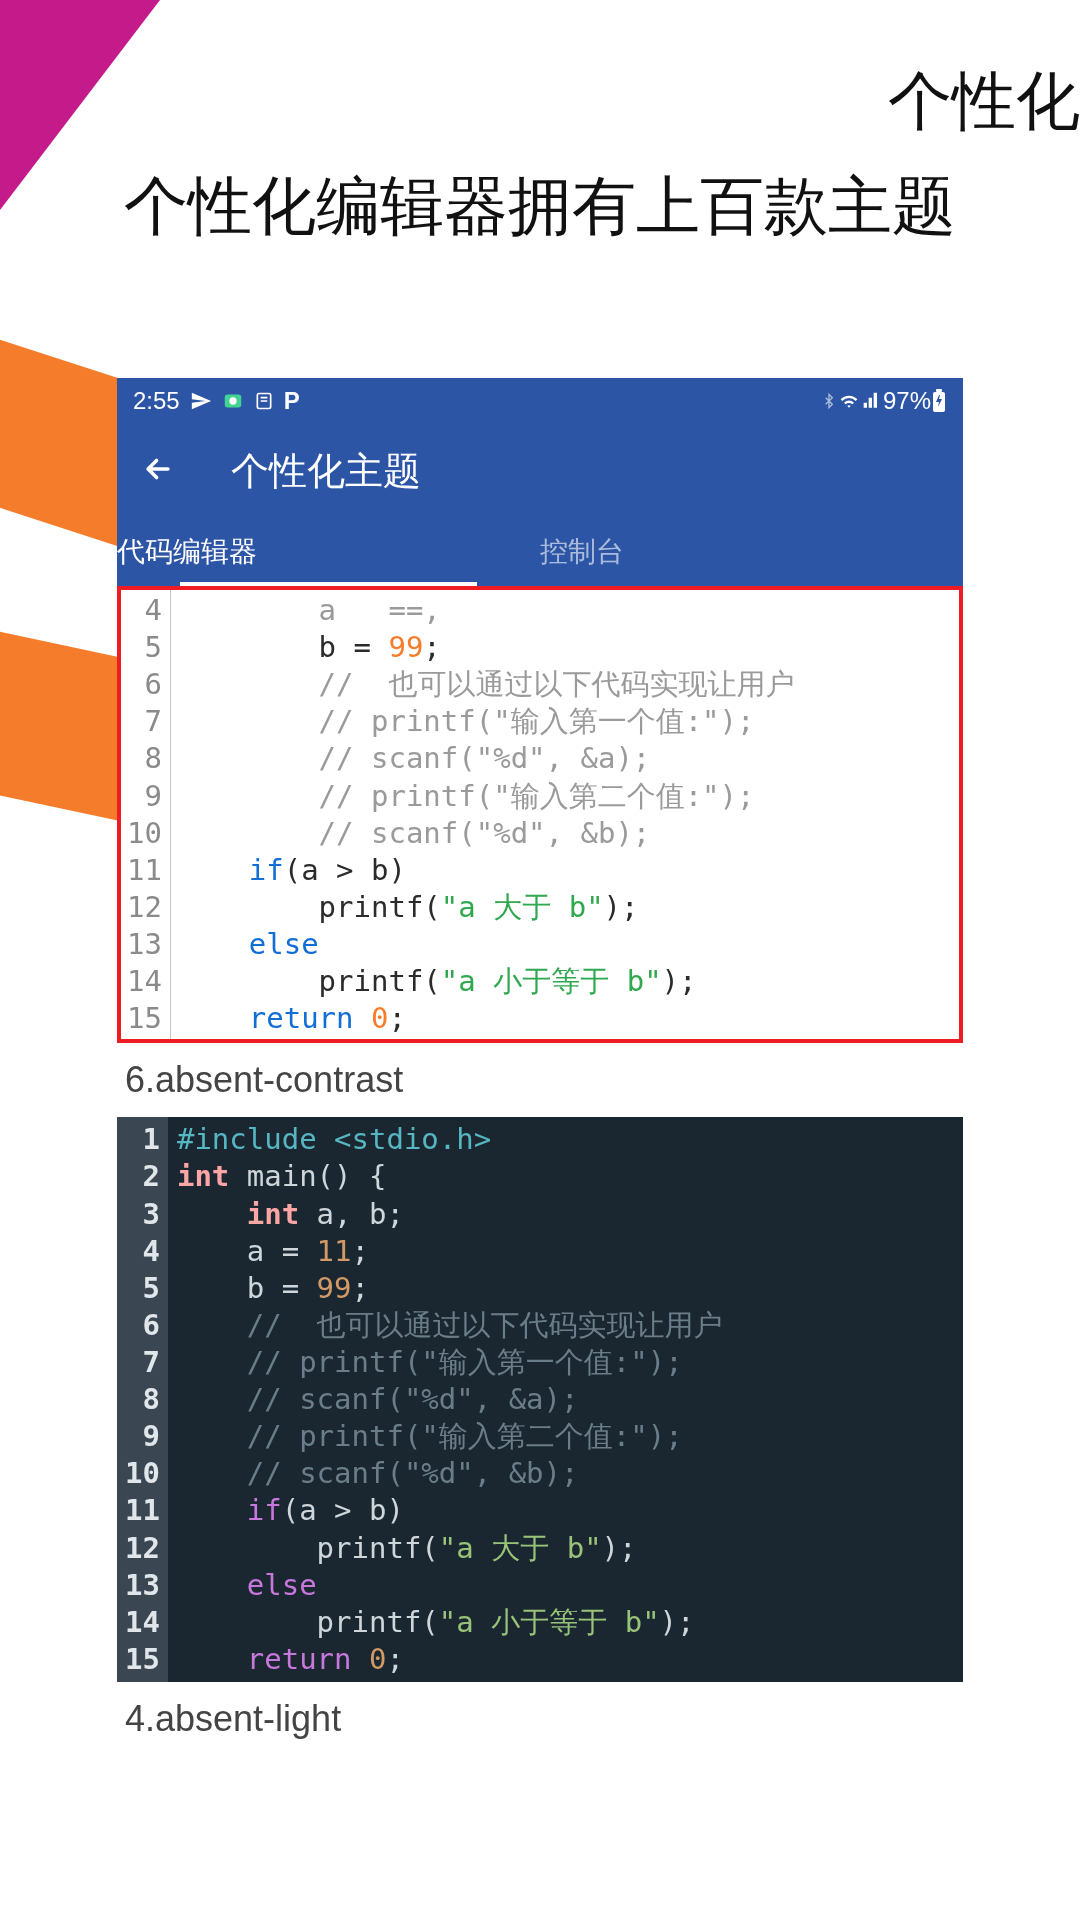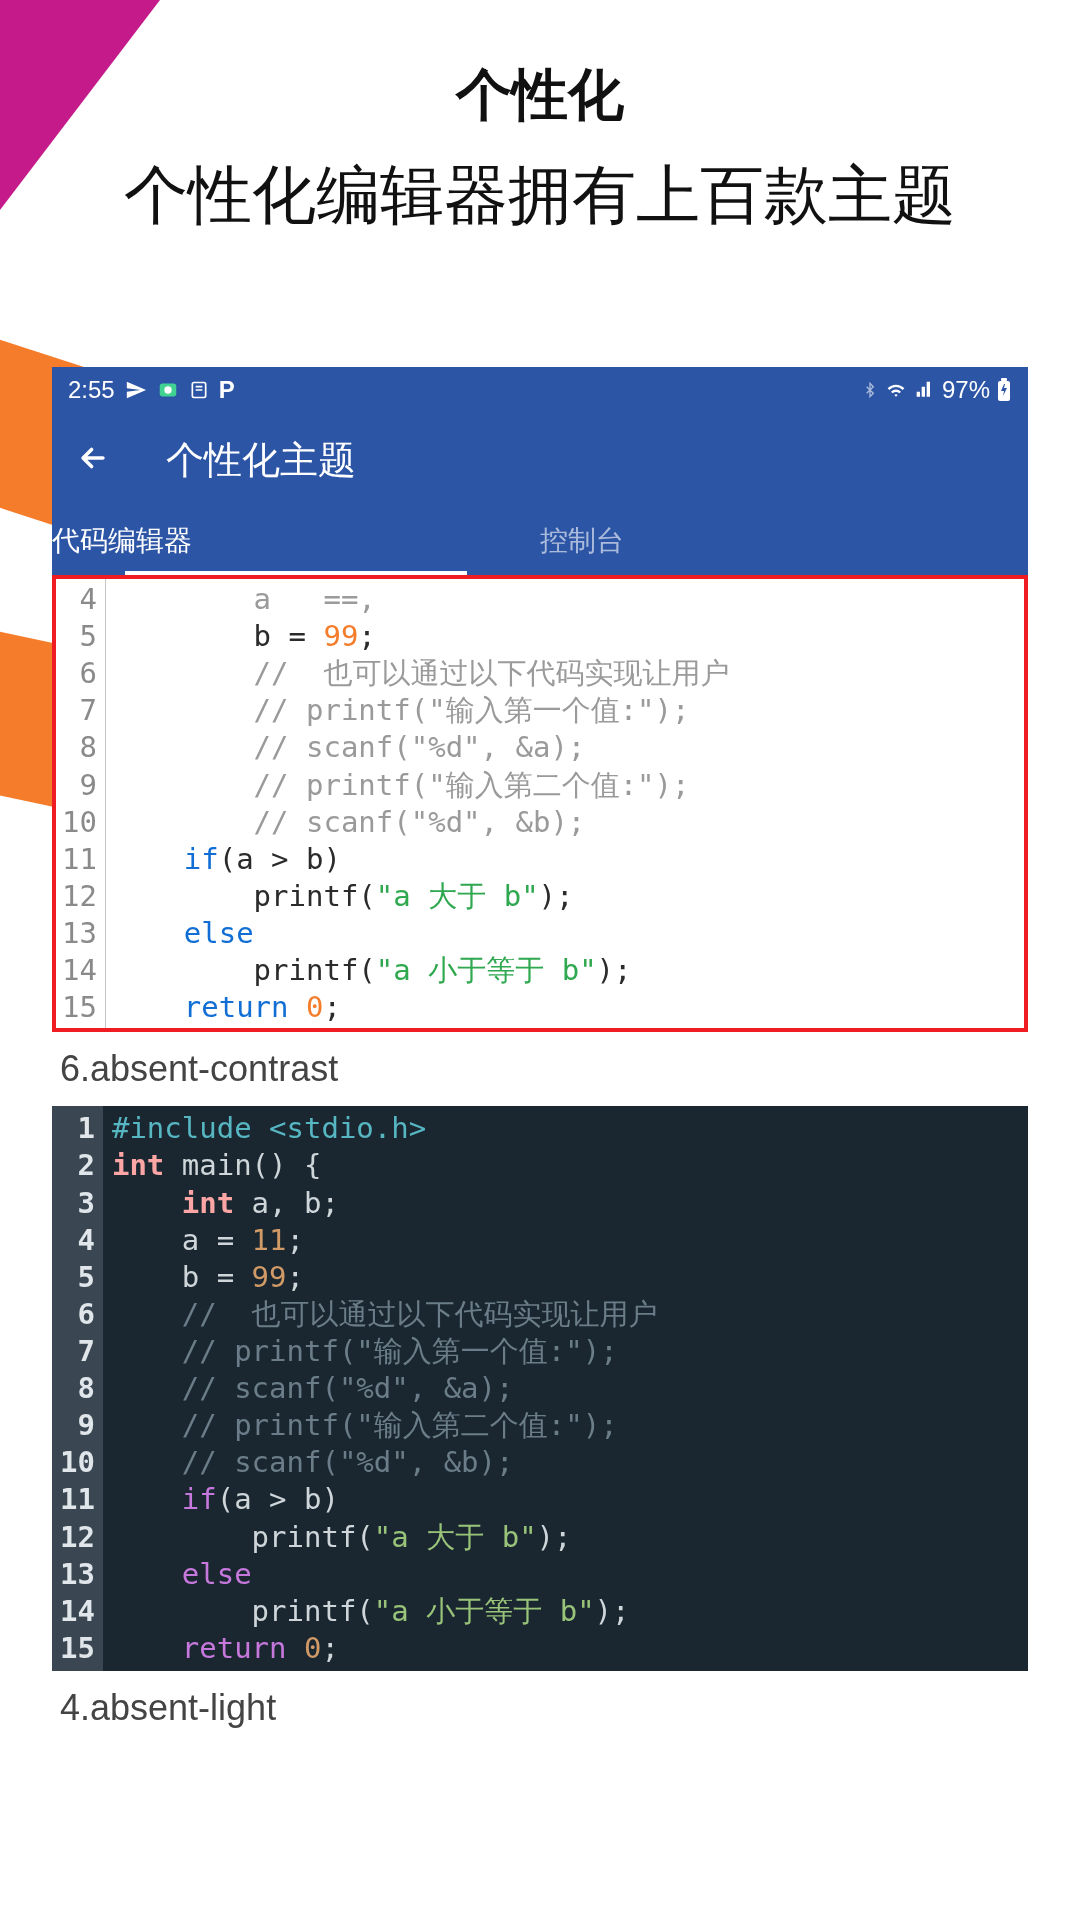--- a/index.html
+++ b/index.html
@@ -35,38 +35,38 @@
   position: absolute;
   top: 640px;
   left: -180px;
   width: 420px;
   height: 160px;
   background: #f57c2a;
   transform: rotate(12deg);
 }
 
 .page-title {
-  text-align: center;
-  font-size: 56px;
-  font-weight: 700;
+  text-align: right;
+  font-size: 64px;
+  font-weight: 400;
   color: #111;
   margin-top: 58px;
 }
 .page-subtitle {
   text-align: center;
   font-size: 64px;
   font-weight: 400;
   color: #111;
   margin-top: 18px;
 }
 
 .phone-frame {
   position: relative;
   margin: 128px auto 0 auto;
-  width: 976px;
+  width: 846px;
   background: #fff;
 }
 
 
 .status-bar {
   background: #2c55a5;
   height: 46px;
   display: flex;
   align-items: center;
   color: #fff;
@@ -75,21 +75,21 @@
 }
 .status-left {
   display: flex;
   align-items: center;
   gap: 10px;
 }
 .status-right {
   margin-left: auto;
   display: flex;
   align-items: center;
-  gap: 6px;
+  gap: 0;
 }
 .status-icon { display: inline-flex; align-items: center; justify-content: center; }
 .status-icon svg { display: block; }
 
 
 .toolbar {
   background: #2c55a5;
   height: 94px;
   display: flex;
   align-items: center;

